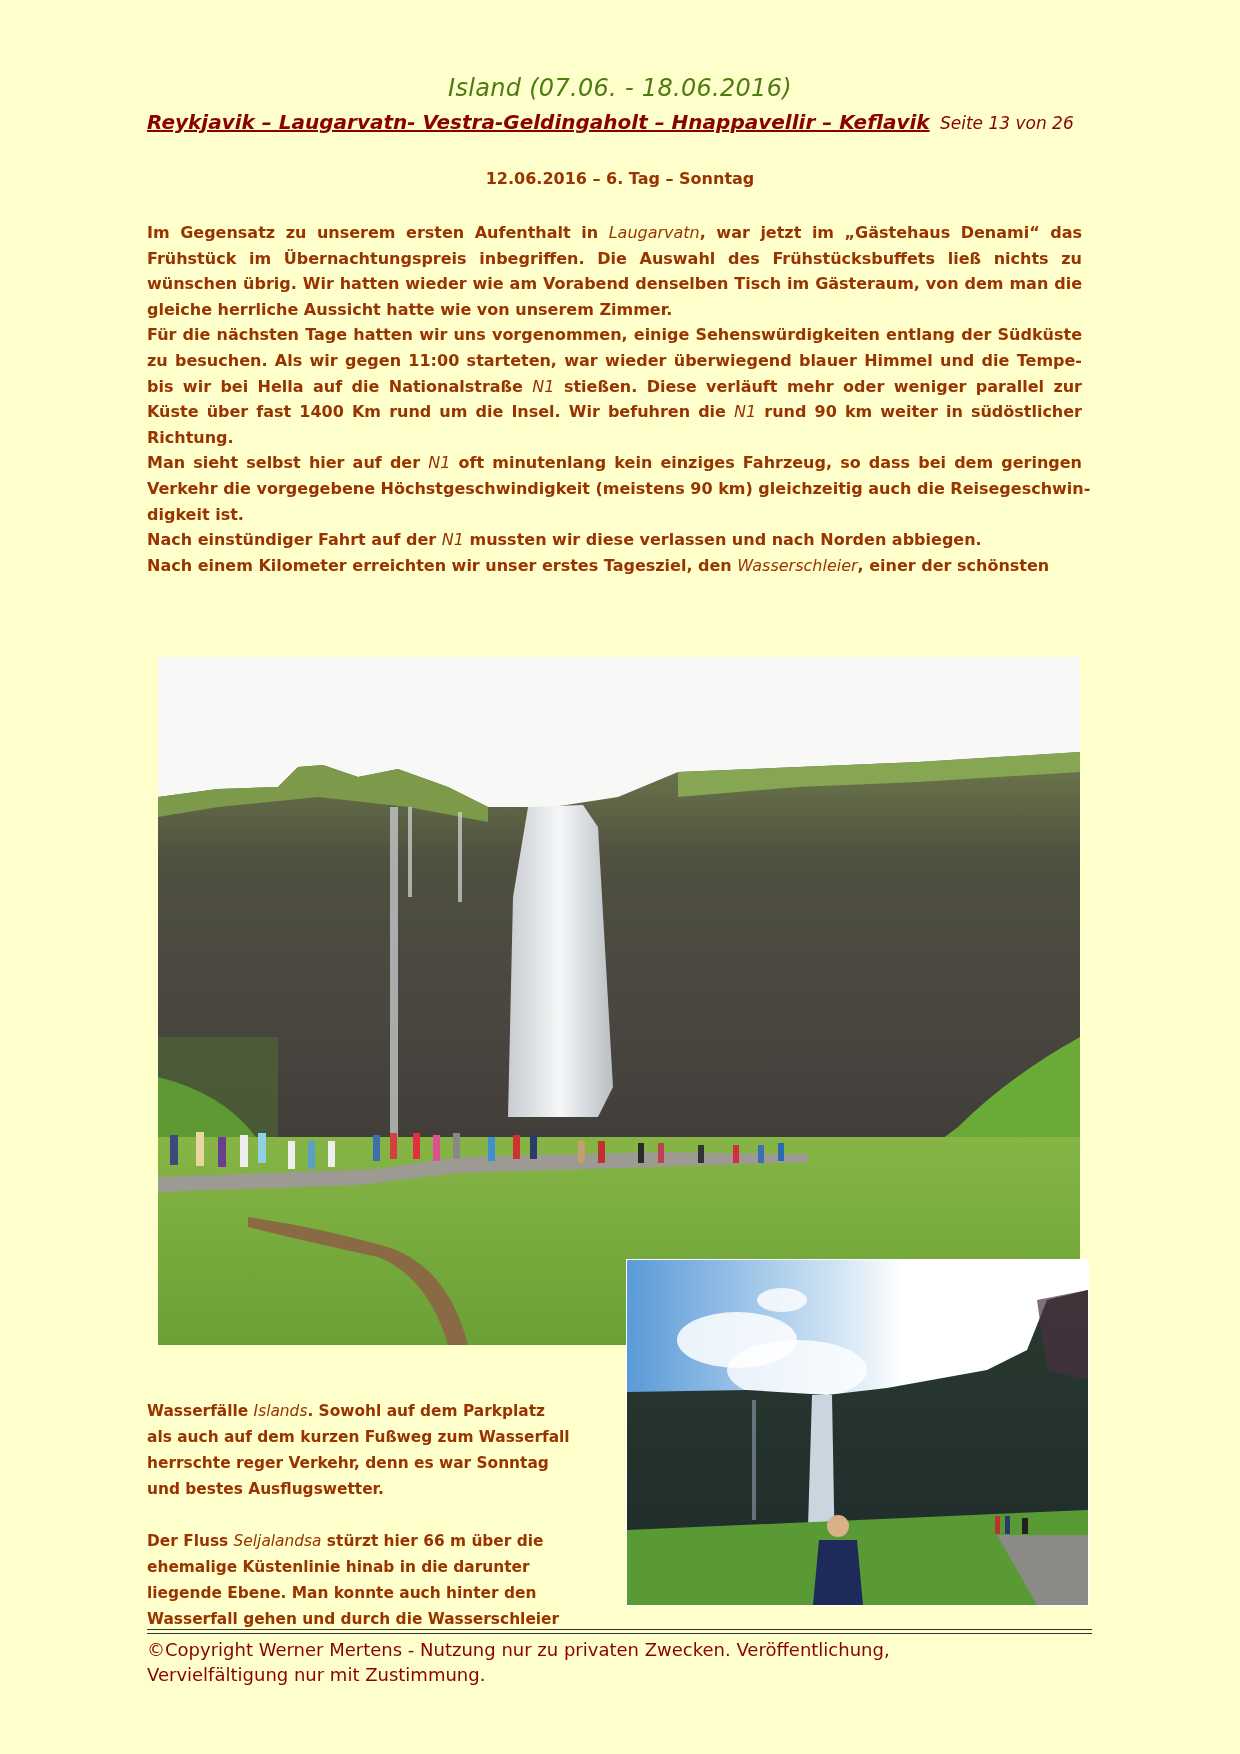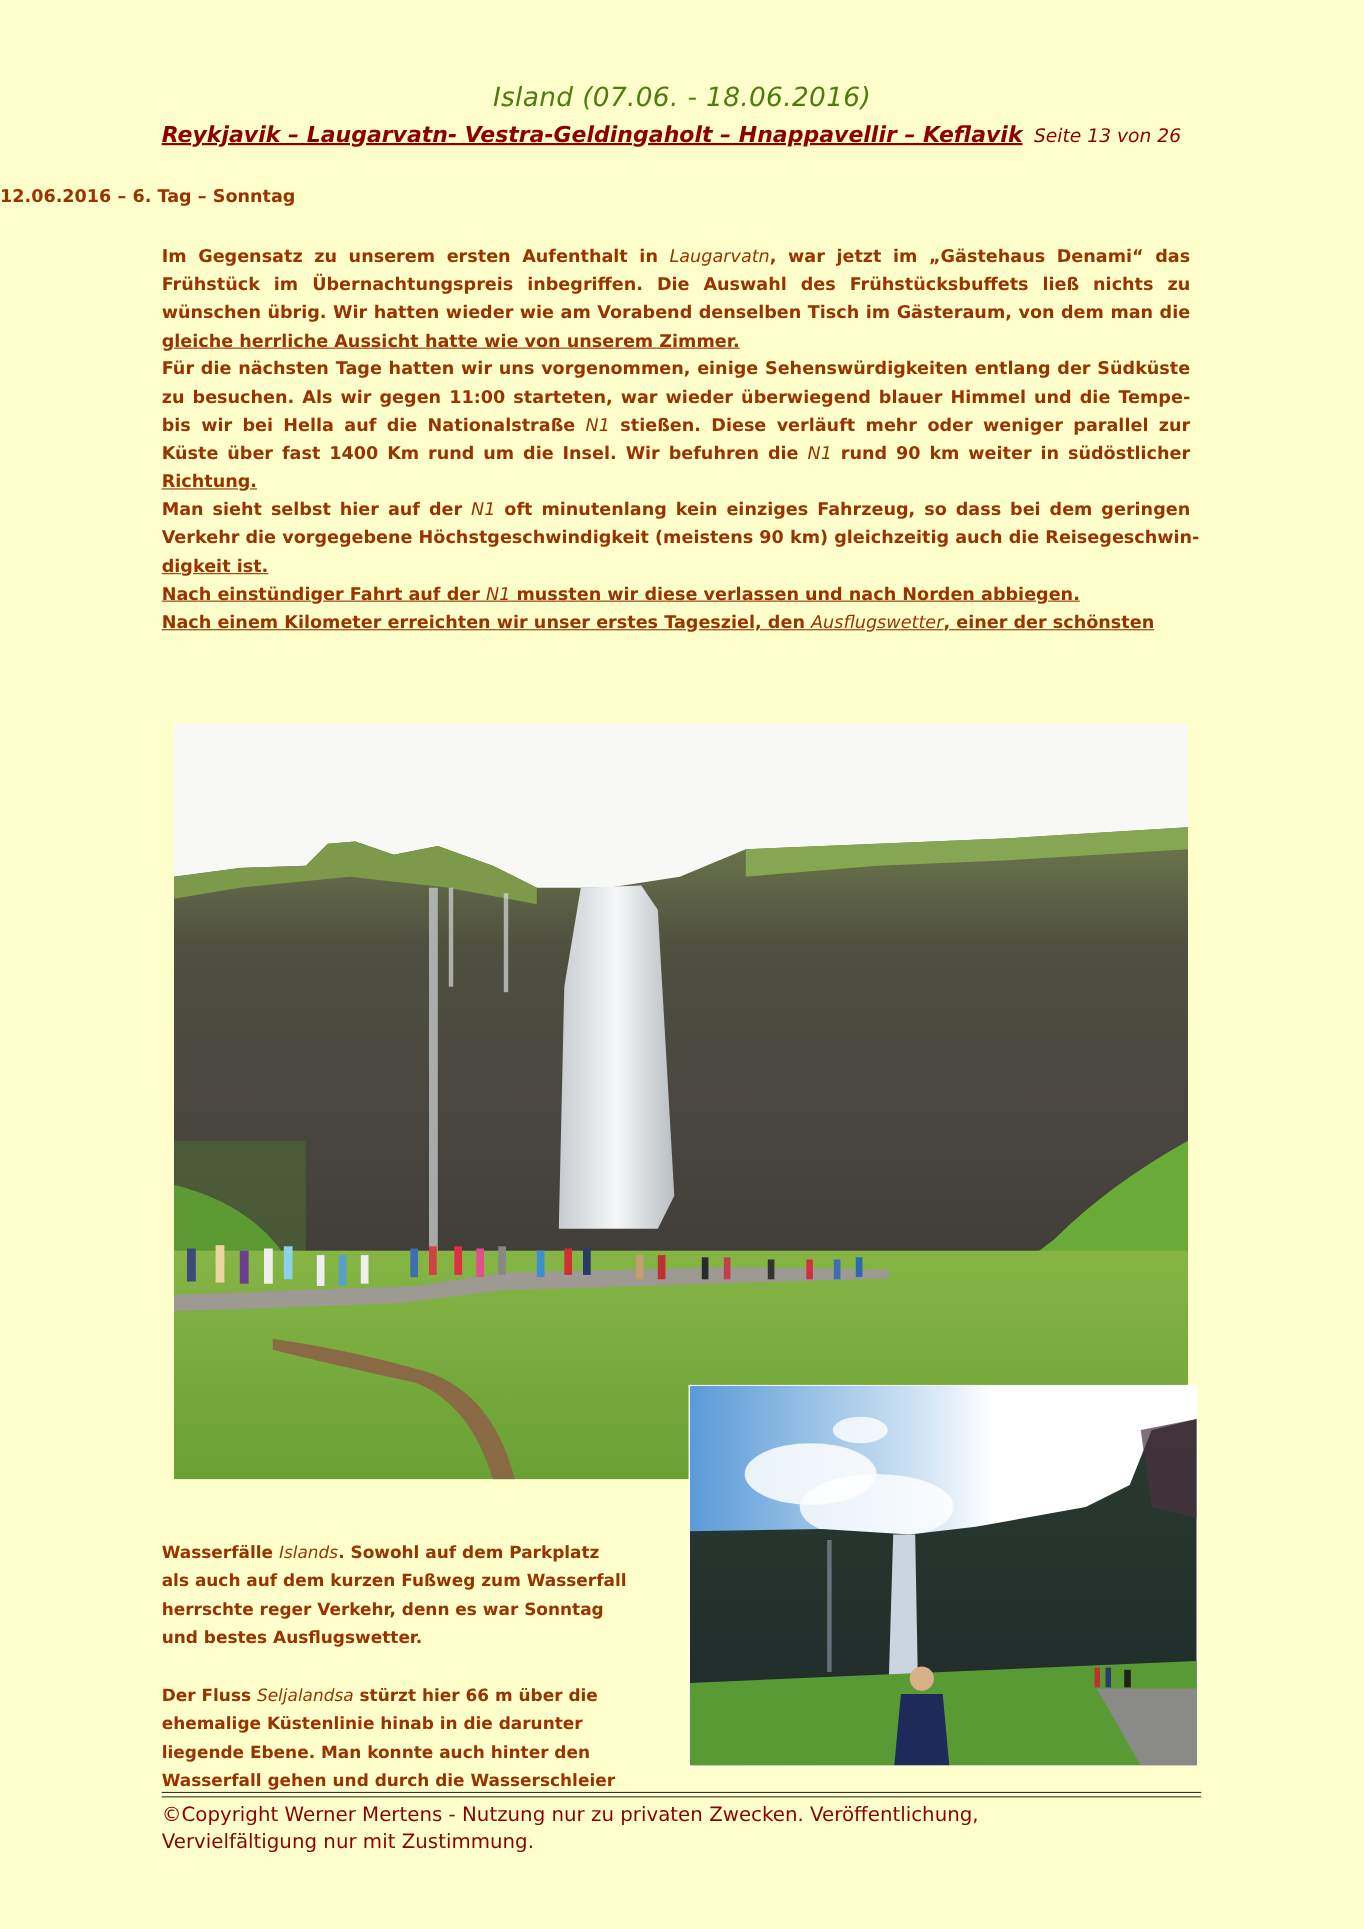--- a/index.html
+++ b/index.html
@@ -12,30 +12,30 @@
     position:absolute; left:0; width:1240px; top:74px; text-align:center;
     color:#4d7c0f; font-style:italic; font-size:24px; letter-spacing:0.3px;
   }
   .subtitle {
     position:absolute; left:147px; top:110px; width:950px;
     color:#8B0000; font-style:italic; font-size:20px; white-space:nowrap;
   }
   .subtitle .route { text-decoration:underline; font-weight:bold; }
   .subtitle .page { font-weight:normal; font-size:17px; margin-left:4px; }
   .day-heading {
-    position:absolute; left:0; width:1240px; top:169px; 
+    position:absolute; left:0; width:1240px; top:169px; text-align:center;
     color:#993300; font-weight:bold; font-size:16px;
   }
   .body-text {
     position:absolute; left:147px; top:220px; width:935px;
     color:#993300; font-weight:bold; font-size:16px; line-height:25.6px;
     text-align:justify;
   }
   .body-text .line { display:block; white-space:nowrap; text-align-last:justify; }
-  .body-text .line.last { text-align-last:left;text-decoration:underline; }
+  .body-text .line.last { text-align-last:left; }
   .body-text i, .side-text i { font-weight:normal; font-style:italic; }
   .photo {
     position:absolute; overflow:hidden;
   }
   .photo-main { left:158px; top:657px; width:922px; height:688px; }
   .photo-small { left:627px; top:1260px; width:461px; height:345px; box-shadow:0 0 0 1px #ffffff; }
   .side-text {
     position:absolute; left:147px; top:1366px; width:460px;
     color:#993300; font-weight:bold; font-size:15.4px; line-height:26px;margin-top:32px;
   }
@@ -68,21 +68,21 @@
     <span class="line last">gleiche herrliche Aussicht hatte wie von unserem Zimmer.</span>
     <span class="line">Für die nächsten Tage hatten wir uns vorgenommen, einige Sehenswürdigkeiten entlang der Südküste</span>
     <span class="line">zu besuchen. Als wir gegen 11:00 starteten, war wieder überwiegend blauer Himmel und die Tempe-</span>
     <span class="line">bis wir bei Hella auf die Nationalstraße <i>N1</i> stießen. Diese verläuft mehr oder weniger parallel zur</span>
     <span class="line">Küste über fast 1400 Km rund um die Insel. Wir befuhren die <i>N1</i> rund 90 km weiter in südöstlicher</span>
     <span class="line last">Richtung.</span>
     <span class="line">Man sieht selbst hier auf der <i>N1</i> oft minutenlang kein einziges Fahrzeug, so dass bei dem geringen</span>
     <span class="line">Verkehr die vorgegebene Höchstgeschwindigkeit (meistens 90 km) gleichzeitig auch die Reisegeschwin-</span>
     <span class="line last">digkeit ist.</span>
     <span class="line last">Nach einstündiger Fahrt auf der <i>N1</i> mussten wir diese verlassen und nach Norden abbiegen.</span>
-    <span class="line last">Nach einem Kilometer erreichten wir unser erstes Tagesziel, den <i>Ausflugswetter</i>, einer der schönsten</span>
+    <span class="line last">Nach einem Kilometer erreichten wir unser erstes Tagesziel, den <i>Wasserschleier</i>, einer der schönsten</span>
   </div>
 
 <div class="photo photo-main" title="Seljalandsfoss waterfall with crowd of visitors on path">
   <svg width="922" height="688" viewBox="0 0 922 688">
     <defs>
       <linearGradient id="cliffG" x1="0" y1="0" x2="0" y2="1">
         <stop offset="0" stop-color="#6f7a4c"></stop>
         <stop offset="0.25" stop-color="#4f5040"></stop>
         <stop offset="0.6" stop-color="#4a4640"></stop>
         <stop offset="1" stop-color="#3f3b37"></stop>

